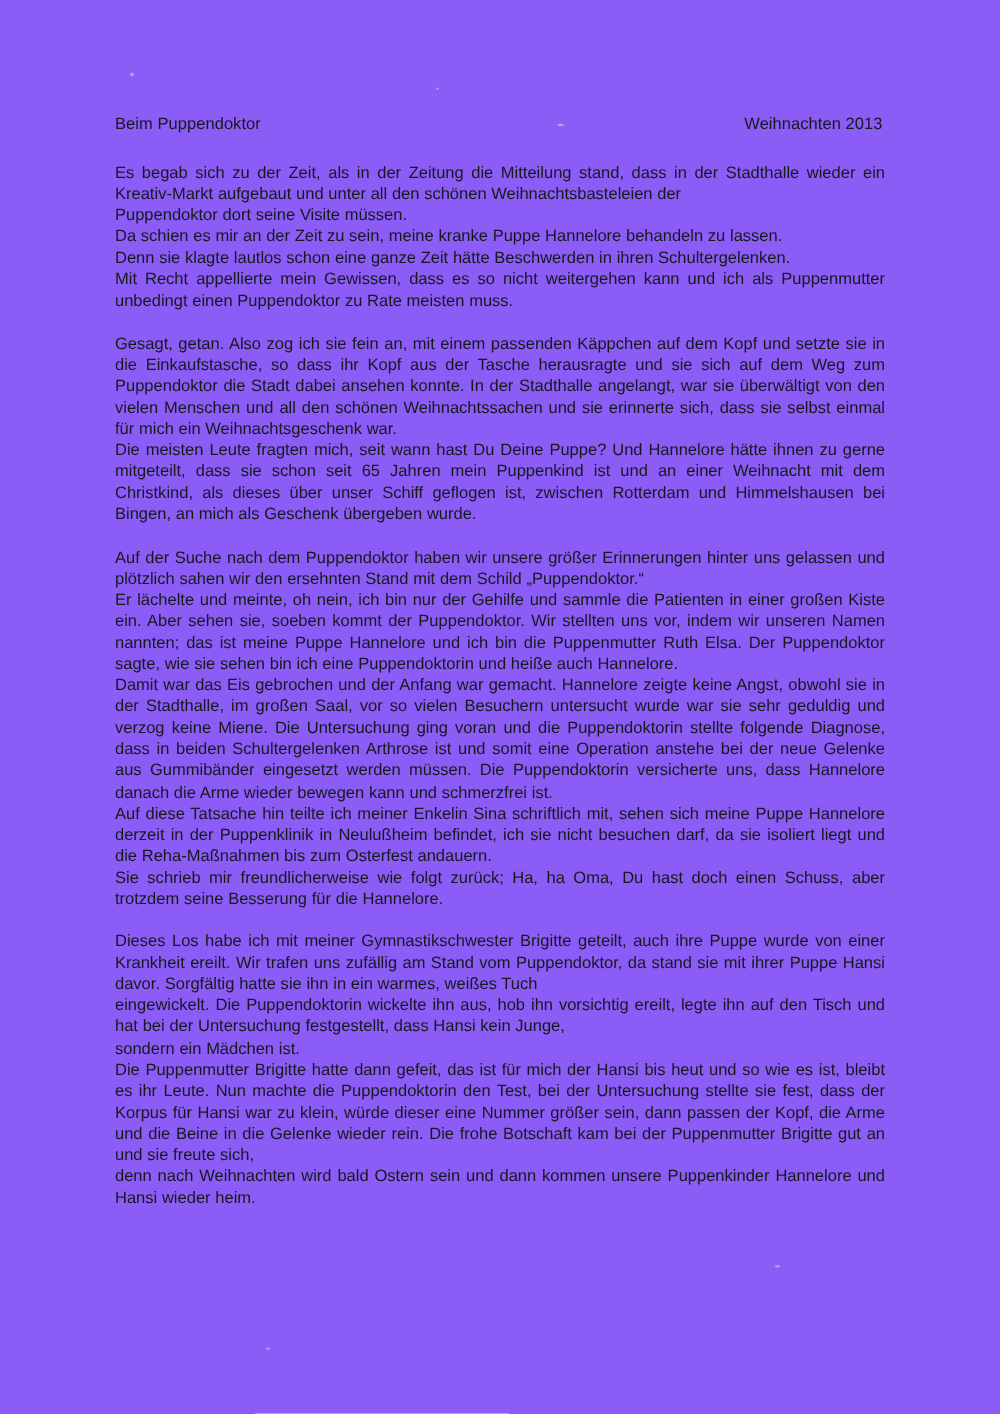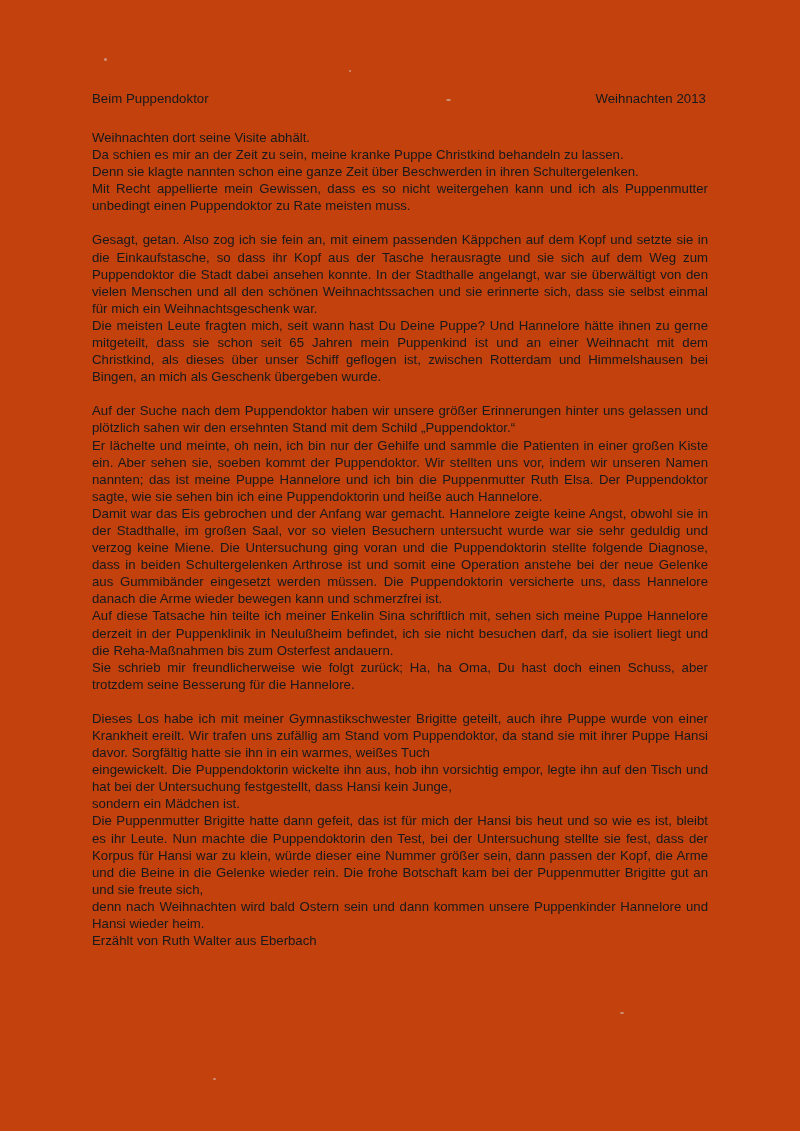--- a/index.html
+++ b/index.html
@@ -15,21 +15,21 @@
     font-family: "Liberation Sans", sans-serif;
     color: #17191c;
     overflow: hidden;
   }
 
   .page {
     position: absolute;
     top: 0; left: 0;
     width: 800px;
     height: 1131px;
-    background: #c2410c;
+    background: #8b5cf6;
   }
 
   .sheet {
     position: absolute;
     left: 92px;
     top: 90px;
     width: 616px;
   }
 
   .doc-header {
@@ -91,43 +91,43 @@
   <div class="sheet">
 
     <div class="doc-header">
       <div class="title-left">Beim Puppendoktor</div>
       <div class="title-right">Weihnachten 2013</div>
     </div>
 
     <div class="body-text">
 
       <div class="para">
-        <p class="seg-left">Weihnachten dort seine Visite abhält.</p>
-        <p class="seg-left">Da schien es mir an der Zeit zu sein, meine kranke Puppe Christkind behandeln zu lassen.</p>
-        <p class="seg-left">Denn sie klagte nannten schon eine ganze Zeit über Beschwerden in ihren Schultergelenken.</p>
+        <p class="seg">Es begab sich zu der Zeit, als in der Zeitung die Mitteilung stand, dass in der Stadthalle wieder ein Kreativ-Markt aufgebaut und unter all den schönen Weihnachtsbasteleien der</p>
+        <p class="seg-left">Puppendoktor dort seine Visite müssen.</p>
+        <p class="seg-left">Da schien es mir an der Zeit zu sein, meine kranke Puppe Hannelore behandeln zu lassen.</p>
+        <p class="seg-left">Denn sie klagte lautlos schon eine ganze Zeit hätte Beschwerden in ihren Schultergelenken.</p>
         <p class="seg">Mit Recht appellierte mein Gewissen, dass es so nicht weitergehen kann und ich als Puppenmutter unbedingt einen Puppendoktor zu Rate meisten muss.</p>
       </div>
 
       <div class="para">
         <p class="seg">Gesagt, getan. Also zog ich sie fein an, mit einem passenden Käppchen auf dem Kopf und setzte sie in die Einkaufstasche, so dass ihr Kopf aus der Tasche herausragte und sie sich auf dem Weg zum Puppendoktor die Stadt dabei ansehen konnte. In der Stadthalle angelangt, war sie überwältigt von den vielen Menschen und all den schönen Weihnachtssachen und sie erinnerte sich, dass sie selbst einmal für mich ein Weihnachtsgeschenk war.</p>
         <p class="seg">Die meisten Leute fragten mich, seit wann hast Du Deine Puppe? Und Hannelore hätte ihnen zu gerne mitgeteilt, dass sie schon seit 65 Jahren mein Puppenkind ist und an einer Weihnacht mit dem Christkind, als dieses über unser Schiff geflogen ist, zwischen Rotterdam und Himmelshausen bei Bingen, an mich als Geschenk übergeben wurde.</p>
       </div>
 
       <div class="para">
         <p class="seg">Auf der Suche nach dem Puppendoktor haben wir unsere größer Erinnerungen hinter uns gelassen und plötzlich sahen wir den ersehnten Stand mit dem Schild „Puppendoktor.“</p>
         <p class="seg">Er lächelte und meinte, oh nein, ich bin nur der Gehilfe und sammle die Patienten in einer großen Kiste ein. Aber sehen sie, soeben kommt der Puppendoktor. Wir stellten uns vor, indem wir unseren Namen nannten; das ist meine Puppe Hannelore und ich bin die Puppenmutter Ruth Elsa. Der Puppendoktor sagte, wie sie sehen bin ich eine Puppendoktorin und heiße auch Hannelore.</p>
         <p class="seg">Damit war das Eis gebrochen und der Anfang war gemacht. Hannelore zeigte keine Angst, obwohl sie in der Stadthalle, im großen Saal, vor so vielen Besuchern untersucht wurde war sie sehr geduldig und verzog keine Miene. Die Untersuchung ging voran und die Puppendoktorin stellte folgende Diagnose, dass in beiden Schultergelenken Arthrose ist und somit eine Operation anstehe bei der neue Gelenke aus Gummibänder eingesetzt werden müssen. Die Puppendoktorin versicherte uns, dass Hannelore danach die Arme wieder bewegen kann und schmerzfrei ist.</p>
         <p class="seg">Auf diese Tatsache hin teilte ich meiner Enkelin Sina schriftlich mit, sehen sich meine Puppe Hannelore derzeit in der Puppenklinik in Neulußheim befindet, ich sie nicht besuchen darf, da sie isoliert liegt und die Reha-Maßnahmen bis zum Osterfest andauern.</p>
         <p class="seg">Sie schrieb mir freundlicherweise wie folgt zurück; Ha, ha Oma, Du hast doch einen Schuss, aber trotzdem seine Besserung für die Hannelore.</p>
       </div>
 
       <div class="para">
         <p class="seg">Dieses Los habe ich mit meiner Gymnastikschwester Brigitte geteilt, auch ihre Puppe wurde von einer Krankheit ereilt. Wir trafen uns zufällig am Stand vom Puppendoktor, da stand sie mit ihrer Puppe Hansi davor. Sorgfältig hatte sie ihn in ein warmes, weißes Tuch</p>
-        <p class="seg">eingewickelt. Die Puppendoktorin wickelte ihn aus, hob ihn vorsichtig empor, legte ihn auf den Tisch und hat bei der Untersuchung festgestellt, dass Hansi kein Junge,</p>
+        <p class="seg">eingewickelt. Die Puppendoktorin wickelte ihn aus, hob ihn vorsichtig ereilt, legte ihn auf den Tisch und hat bei der Untersuchung festgestellt, dass Hansi kein Junge,</p>
         <p class="seg-left">sondern ein Mädchen ist.</p>
         <p class="seg">Die Puppenmutter Brigitte hatte dann gefeit, das ist für mich der Hansi bis heut und so wie es ist, bleibt es ihr Leute. Nun machte die Puppendoktorin den Test, bei der Untersuchung stellte sie fest, dass der Korpus für Hansi war zu klein, würde dieser eine Nummer größer sein, dann passen der Kopf, die Arme und die Beine in die Gelenke wieder rein. Die frohe Botschaft kam bei der Puppenmutter Brigitte gut an und sie freute sich,</p>
         <p class="seg">denn nach Weihnachten wird bald Ostern sein und dann kommen unsere Puppenkinder Hannelore und Hansi wieder heim.</p>
-        <p class="seg-left">Erzählt von Ruth Walter aus Eberbach</p>
       </div>
 
     </div>
   </div>
 </div>
 
 </body></html>

